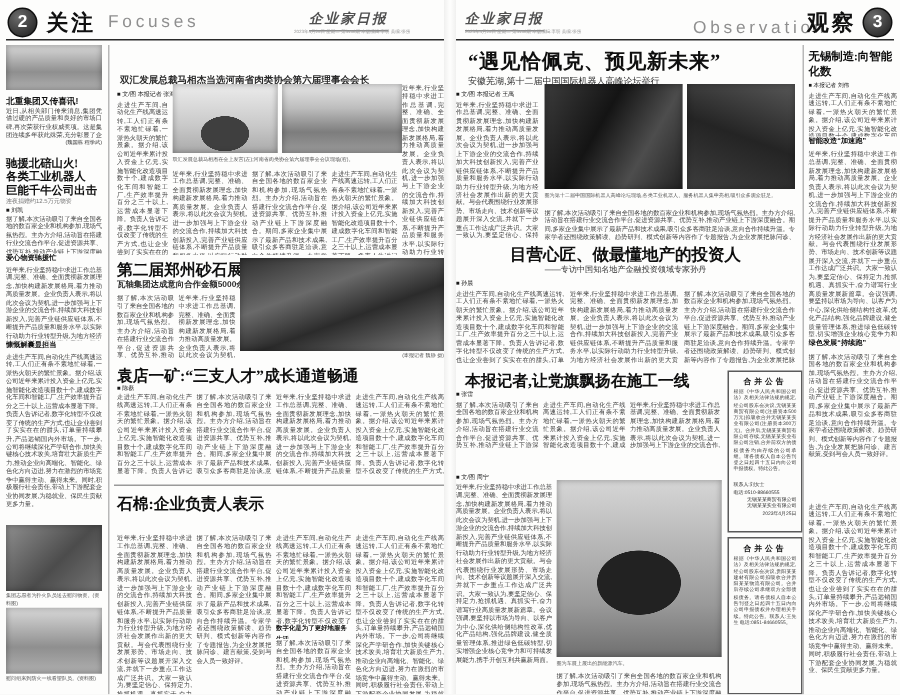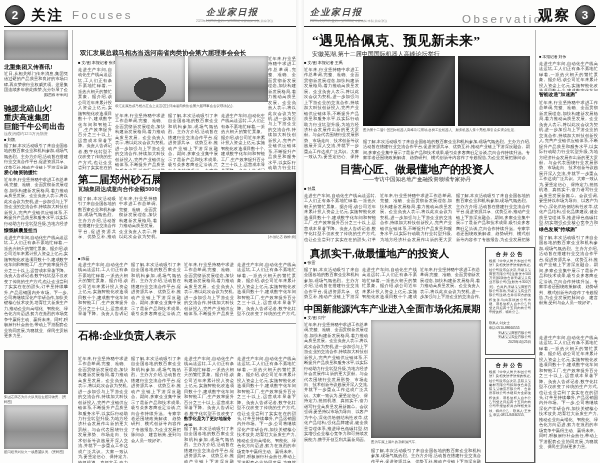--- a/index.html
+++ b/index.html
@@ -51,21 +51,21 @@
     <div class="abs masthead" style="left:206px;top:6px;">企业家日报</div>
     <div class="abs dateline" style="left:196px;top:19px;width:100px;">2023年4月25日 星期二 第3456期 本版编辑:李明 美编:张强</div>
     <div class="abs hrule" style="left:4px;top:26px;width:292px;"></div>
 
     <div class="abs photo ph-room" style="left:4px;top:30px;width:64px;height:30px;"></div>
     <div class="abs" style="left:4px;top:63px;width:64px;font-size:5.8px;font-weight:bold;color:#0f0f0f;">北重集团又传喜讯!</div>
     <div class="abs fill" style="left:4px;top:71px;width:64px;height:21px;">近日,从相关部门传来消息,集团凭借过硬的产品质量和良好的市场口碑,再次荣获行业权威奖项。这是集团连续多年获此殊荣,充分彰显了企业的综合实力和品牌影响力,也为区域装备制造业树立了标杆。</div>
     <div class="abs" style="left:4px;top:93px;width:64px;font-size:3.5px;color:#333;text-align:right;">(魏国栋 程学武)</div>
 
     <div class="abs h-serif" style="left:4px;top:104px;width:66px;font-size:7.6px;">驰援北碚山火!</div>
-    <div class="abs h-serif" style="left:4px;top:113px;width:66px;font-size:7.6px;">重庆高速集团</div>
+    <div class="abs h-serif" style="left:4px;top:113px;width:66px;font-size:7.6px;">各类工业机器人</div>
     <div class="abs h-serif" style="left:4px;top:122px;width:66px;font-size:7.6px;">巨能千牛公司出击</div>
     <div class="abs" style="left:4px;top:131px;width:66px;font-size:4px;color:#777;">连夜捐赠约12.5万元物资</div>
     <div class="abs byline" style="left:4px;top:137px;width:64px;">■ 刘凯</div>
 
     <div class="abs" style="left:4px;top:143px;width:64px;height:205px;overflow:hidden;">
       <div class="fill" style="height:26px;">据了解,本次活动吸引了来自全国各地的数百家企业和机构参加,现场气氛热烈。主办方介绍,活动旨在搭建行业交流合作平台,促进资源共享、优势互补,推动产业链上下游深度融合。期间,多家企业集中展示了最新产品和技术成果,吸引众多客商驻足洽谈,意向合作持续升温。专家学者还围绕政策解读、趋势研判、模式创新等内容作了专题报告,为企业发展把脉问诊、建言献策,受到与会人员一致好评。</div>
       <div class="subhead" style="height:8px;">爱心物资驰援忙</div>
       <div class="fill" style="height:50px;">近年来,行业坚持稳中求进工作总基调,完整、准确、全面贯彻新发展理念,加快构建新发展格局,着力推动高质量发展。企业负责人表示,将以此次会议为契机,进一步加强与上下游企业的交流合作,持续加大科技创新投入,完善产业链供应链体系,不断提升产品质量和服务水平,以实际行动助力行业转型升级,为地方经济社会发展作出新的更大贡献。与会代表围绕行业发展形势、市场走向、技术创新等议题展开深入交流,并就下一步重点工作达成广泛共识。大家一致认为,要坚定信心、保持定力,抢抓机遇、真抓实干,奋力谱写行业高质量发展新篇章。会议强调,要坚持以市场为导向、以客户为中心,深化供给侧结构性改革,优化产品结构,强化品牌建设,健全质量管理体系,推进绿色低碳转型,切实增强企业核心竞争力和可持续发展能力,携手开创互利共赢新局面。</div>
       <div class="subhead" style="height:8px;">慷慨解囊显担当</div>
       <div class="fill" style="height:113px;">走进生产车间,自动化生产线高速运转,工人们正有条不紊地忙碌着,一派热火朝天的繁忙景象。据介绍,该公司近年来累计投入资金上亿元,实施智能化改造项目数十个,建成数字化车间和智能工厂,生产效率提升百分之三十以上,运营成本显著下降。负责人告诉记者,数字化转型不仅改变了传统的生产方式,也让企业尝到了实实在在的甜头,订单量持续攀升,产品远销国内外市场。下一步,公司将继续深化产学研合作,加快关键核心技术攻关,培育壮大新质生产力,推动企业向高端化、智能化、绿色化方向迈进,努力在激烈的市场竞争中赢得主动、赢得未来。同时,积极履行社会责任,带动上下游配套企业协同发展,为稳就业、保民生贡献更多力量。</div>
@@ -90,20 +90,21 @@
     <div class="abs fill" style="left:221px;top:113px;width:44px;height:57px;">走进生产车间,自动化生产线高速运转,工人们正有条不紊地忙碌着,一派热火朝天的繁忙景象。据介绍,该公司近年来累计投入资金上亿元,实施智能化改造项目数十个,建成数字化车间和智能工厂,生产效率提升百分之三十以上,运营成本显著下降。负责人告诉记者,数字化转型不仅改变了传统的生产方式,也让企业尝到了实实在在的甜头,订单量持续攀升,产品远销国内外市场。下一步,公司将继续深化产学研合作,加快关键核心技术攻关,培育壮大新质生产力,推动企业向高端化、智能化、绿色化方向迈进,努力在激烈的市场竞争中赢得主动、赢得未来。同时,积极履行社会责任,带动上下游配套企业协同发展,为稳就业、保民生贡献更多力量。</div>
     <div class="abs fill" style="left:268px;top:56px;width:28px;height:114px;">近年来,行业坚持稳中求进工作总基调,完整、准确、全面贯彻新发展理念,加快构建新发展格局,着力推动高质量发展。企业负责人表示,将以此次会议为契机,进一步加强与上下游企业的交流合作,持续加大科技创新投入,完善产业链供应链体系,不断提升产品质量和服务水平,以实际行动助力行业转型升级,为地方经济社会发展作出新的更大贡献。与会代表围绕行业发展形势、市场走向、技术创新等议题展开深入交流,并就下一步重点工作达成广泛共识。大家一致认为,要坚定信心、保持定力,抢抓机遇、真抓实干,奋力谱写行业高质量发展新篇章。会议强调,要坚持以市场为导向、以客户为中心,深化供给侧结构性改革,优化产品结构,强化品牌建设,健全质量管理体系,推进绿色低碳转型,切实增强企业核心竞争力和可持续发展能力,携手开创互利共赢新局面。</div>
 
     <div class="abs h-serif" style="left:78px;top:173px;width:150px;font-size:10.5px;white-space:nowrap;">第二届郑州砂石展举行</div>
     <div class="abs" style="left:78px;top:186px;width:150px;font-size:5.6px;font-weight:bold;color:#2b2b2b;">瓦轴集团达成意向合作金额5000余万元</div>
     <div class="abs fill" style="left:78px;top:196px;width:38px;height:44px;">据了解,本次活动吸引了来自全国各地的数百家企业和机构参加,现场气氛热烈。主办方介绍,活动旨在搭建行业交流合作平台,促进资源共享、优势互补,推动产业链上下游深度融合。期间,多家企业集中展示了最新产品和技术成果,吸引众多客商驻足洽谈,意向合作持续升温。专家学者还围绕政策解读、趋势研判、模式创新等内容作了专题报告,为企业发展把脉问诊、建言献策,受到与会人员一致好评。</div>
     <div class="abs fill" style="left:119px;top:196px;width:38px;height:44px;">近年来,行业坚持稳中求进工作总基调,完整、准确、全面贯彻新发展理念,加快构建新发展格局,着力推动高质量发展。企业负责人表示,将以此次会议为契机,进一步加强与上下游企业的交流合作,持续加大科技创新投入,完善产业链供应链体系,不断提升产品质量和服务水平,以实际行动助力行业转型升级,为地方经济社会发展作出新的更大贡献。与会代表围绕行业发展形势、市场走向、技术创新等议题展开深入交流,并就下一步重点工作达成广泛共识。大家一致认为,要坚定信心、保持定力,抢抓机遇、真抓实干,奋力谱写行业高质量发展新篇章。会议强调,要坚持以市场为导向、以客户为中心,深化供给侧结构性改革,优化产品结构,强化品牌建设,健全质量管理体系,推进绿色低碳转型,切实增强企业核心竞争力和可持续发展能力,携手开创互利共赢新局面。</div>
     <div class="abs photo ph-hall" style="left:160px;top:172px;width:136px;height:62px;"></div>
     <div class="abs caption" style="left:226px;top:235px;width:70px;text-align:right;">(本报记者 魏静 摄)</div>
 
+    <div class="abs h-serif" style="left:78px;top:244px;width:218px;font-size:10.5px;white-space:nowrap;">袁店一矿:“三支人才”成长通道畅通</div>
     <div class="abs byline" style="left:78px;top:256px;width:60px;">■ 陈磊</div>
     <div class="abs fill" style="left:78px;top:262px;width:50px;height:55px;">走进生产车间,自动化生产线高速运转,工人们正有条不紊地忙碌着,一派热火朝天的繁忙景象。据介绍,该公司近年来累计投入资金上亿元,实施智能化改造项目数十个,建成数字化车间和智能工厂,生产效率提升百分之三十以上,运营成本显著下降。负责人告诉记者,数字化转型不仅改变了传统的生产方式,也让企业尝到了实实在在的甜头,订单量持续攀升,产品远销国内外市场。下一步,公司将继续深化产学研合作,加快关键核心技术攻关,培育壮大新质生产力,推动企业向高端化、智能化、绿色化方向迈进,努力在激烈的市场竞争中赢得主动、赢得未来。同时,积极履行社会责任,带动上下游配套企业协同发展,为稳就业、保民生贡献更多力量。</div>
     <div class="abs fill" style="left:131px;top:262px;width:50px;height:55px;">据了解,本次活动吸引了来自全国各地的数百家企业和机构参加,现场气氛热烈。主办方介绍,活动旨在搭建行业交流合作平台,促进资源共享、优势互补,推动产业链上下游深度融合。期间,多家企业集中展示了最新产品和技术成果,吸引众多客商驻足洽谈,意向合作持续升温。专家学者还围绕政策解读、趋势研判、模式创新等内容作了专题报告,为企业发展把脉问诊、建言献策,受到与会人员一致好评。</div>
     <div class="abs fill" style="left:184px;top:262px;width:50px;height:55px;">近年来,行业坚持稳中求进工作总基调,完整、准确、全面贯彻新发展理念,加快构建新发展格局,着力推动高质量发展。企业负责人表示,将以此次会议为契机,进一步加强与上下游企业的交流合作,持续加大科技创新投入,完善产业链供应链体系,不断提升产品质量和服务水平,以实际行动助力行业转型升级,为地方经济社会发展作出新的更大贡献。与会代表围绕行业发展形势、市场走向、技术创新等议题展开深入交流,并就下一步重点工作达成广泛共识。大家一致认为,要坚定信心、保持定力,抢抓机遇、真抓实干,奋力谱写行业高质量发展新篇章。会议强调,要坚持以市场为导向、以客户为中心,深化供给侧结构性改革,优化产品结构,强化品牌建设,健全质量管理体系,推进绿色低碳转型,切实增强企业核心竞争力和可持续发展能力,携手开创互利共赢新局面。</div>
     <div class="abs fill" style="left:237px;top:262px;width:59px;height:55px;">走进生产车间,自动化生产线高速运转,工人们正有条不紊地忙碌着,一派热火朝天的繁忙景象。据介绍,该公司近年来累计投入资金上亿元,实施智能化改造项目数十个,建成数字化车间和智能工厂,生产效率提升百分之三十以上,运营成本显著下降。负责人告诉记者,数字化转型不仅改变了传统的生产方式,也让企业尝到了实实在在的甜头,订单量持续攀升,产品远销国内外市场。下一步,公司将继续深化产学研合作,加快关键核心技术攻关,培育壮大新质生产力,推动企业向高端化、智能化、绿色化方向迈进,努力在激烈的市场竞争中赢得主动、赢得未来。同时,积极履行社会责任,带动上下游配套企业协同发展,为稳就业、保民生贡献更多力量。</div>
 
     <div class="abs thinrule" style="left:76px;top:323px;width:220px;"></div>
 
     <div class="abs h-serif" style="left:78px;top:329px;width:218px;font-size:10.5px;white-space:nowrap;">石棉:企业负责人表示</div>
     <div class="abs fill" style="left:78px;top:356px;width:50px;height:107px;">近年来,行业坚持稳中求进工作总基调,完整、准确、全面贯彻新发展理念,加快构建新发展格局,着力推动高质量发展。企业负责人表示,将以此次会议为契机,进一步加强与上下游企业的交流合作,持续加大科技创新投入,完善产业链供应链体系,不断提升产品质量和服务水平,以实际行动助力行业转型升级,为地方经济社会发展作出新的更大贡献。与会代表围绕行业发展形势、市场走向、技术创新等议题展开深入交流,并就下一步重点工作达成广泛共识。大家一致认为,要坚定信心、保持定力,抢抓机遇、真抓实干,奋力谱写行业高质量发展新篇章。会议强调,要坚持以市场为导向、以客户为中心,深化供给侧结构性改革,优化产品结构,强化品牌建设,健全质量管理体系,推进绿色低碳转型,切实增强企业核心竞争力和可持续发展能力,携手开创互利共赢新局面。</div>
@@ -134,27 +135,26 @@
     <div class="abs caption" style="left:61px;top:128px;width:167px;height:9px;">图为第十二届中国国际机器人高峰论坛现场,各类工业机器人、服务机器人集中亮相,吸引众多观众驻足。</div>
     <div class="abs fill" style="left:61px;top:139px;width:167px;height:21px;">据了解,本次活动吸引了来自全国各地的数百家企业和机构参加,现场气氛热烈。主办方介绍,活动旨在搭建行业交流合作平台,促进资源共享、优势互补,推动产业链上下游深度融合。期间,多家企业集中展示了最新产品和技术成果,吸引众多客商驻足洽谈,意向合作持续升温。专家学者还围绕政策解读、趋势研判、模式创新等内容作了专题报告,为企业发展把脉问诊、建言献策,受到与会人员一致好评。</div>
 
     <div class="abs h-serif" style="left:2px;top:162px;width:226px;font-size:11px;text-align:center;white-space:nowrap;">目营心匠、做最懂地产的投资人</div>
     <div class="abs" style="left:2px;top:176px;width:226px;font-size:5.4px;color:#333;text-align:center;">——专访中国知名地产金融投资领域专家孙丹</div>
     <div class="abs byline" style="left:2px;top:186px;width:60px;">■ 孙晨</div>
     <div class="abs fill" style="left:2px;top:193px;width:72px;height:49px;">走进生产车间,自动化生产线高速运转,工人们正有条不紊地忙碌着,一派热火朝天的繁忙景象。据介绍,该公司近年来累计投入资金上亿元,实施智能化改造项目数十个,建成数字化车间和智能工厂,生产效率提升百分之三十以上,运营成本显著下降。负责人告诉记者,数字化转型不仅改变了传统的生产方式,也让企业尝到了实实在在的甜头,订单量持续攀升,产品远销国内外市场。下一步,公司将继续深化产学研合作,加快关键核心技术攻关,培育壮大新质生产力,推动企业向高端化、智能化、绿色化方向迈进,努力在激烈的市场竞争中赢得主动、赢得未来。同时,积极履行社会责任,带动上下游配套企业协同发展,为稳就业、保民生贡献更多力量。</div>
     <div class="abs fill" style="left:78px;top:193px;width:72px;height:49px;">近年来,行业坚持稳中求进工作总基调,完整、准确、全面贯彻新发展理念,加快构建新发展格局,着力推动高质量发展。企业负责人表示,将以此次会议为契机,进一步加强与上下游企业的交流合作,持续加大科技创新投入,完善产业链供应链体系,不断提升产品质量和服务水平,以实际行动助力行业转型升级,为地方经济社会发展作出新的更大贡献。与会代表围绕行业发展形势、市场走向、技术创新等议题展开深入交流,并就下一步重点工作达成广泛共识。大家一致认为,要坚定信心、保持定力,抢抓机遇、真抓实干,奋力谱写行业高质量发展新篇章。会议强调,要坚持以市场为导向、以客户为中心,深化供给侧结构性改革,优化产品结构,强化品牌建设,健全质量管理体系,推进绿色低碳转型,切实增强企业核心竞争力和可持续发展能力,携手开创互利共赢新局面。</div>
     <div class="abs fill" style="left:154px;top:193px;width:74px;height:49px;">据了解,本次活动吸引了来自全国各地的数百家企业和机构参加,现场气氛热烈。主办方介绍,活动旨在搭建行业交流合作平台,促进资源共享、优势互补,推动产业链上下游深度融合。期间,多家企业集中展示了最新产品和技术成果,吸引众多客商驻足洽谈,意向合作持续升温。专家学者还围绕政策解读、趋势研判、模式创新等内容作了专题报告,为企业发展把脉问诊、建言献策,受到与会人员一致好评。</div>
 
-    <div class="abs h-serif" style="left:8px;top:247px;width:200px;font-size:10.5px;white-space:nowrap;">真抓实干,做最懂地产的投资人</div>
+    <div class="abs h-serif" style="left:8px;top:247px;width:200px;font-size:10.5px;white-space:nowrap;">本报记者,让党旗飘扬在施工一线</div>
     <div class="abs byline" style="left:2px;top:260px;width:60px;">■ 张雷</div>
     <div class="abs fill" style="left:2px;top:267px;width:55px;height:33px;">据了解,本次活动吸引了来自全国各地的数百家企业和机构参加,现场气氛热烈。主办方介绍,活动旨在搭建行业交流合作平台,促进资源共享、优势互补,推动产业链上下游深度融合。期间,多家企业集中展示了最新产品和技术成果,吸引众多客商驻足洽谈,意向合作持续升温。专家学者还围绕政策解读、趋势研判、模式创新等内容作了专题报告,为企业发展把脉问诊、建言献策,受到与会人员一致好评。</div>
     <div class="abs fill" style="left:60px;top:267px;width:55px;height:33px;">走进生产车间,自动化生产线高速运转,工人们正有条不紊地忙碌着,一派热火朝天的繁忙景象。据介绍,该公司近年来累计投入资金上亿元,实施智能化改造项目数十个,建成数字化车间和智能工厂,生产效率提升百分之三十以上,运营成本显著下降。负责人告诉记者,数字化转型不仅改变了传统的生产方式,也让企业尝到了实实在在的甜头,订单量持续攀升,产品远销国内外市场。下一步,公司将继续深化产学研合作,加快关键核心技术攻关,培育壮大新质生产力,推动企业向高端化、智能化、绿色化方向迈进,努力在激烈的市场竞争中赢得主动、赢得未来。同时,积极履行社会责任,带动上下游配套企业协同发展,为稳就业、保民生贡献更多力量。</div>
     <div class="abs fill" style="left:118px;top:267px;width:60px;height:33px;">近年来,行业坚持稳中求进工作总基调,完整、准确、全面贯彻新发展理念,加快构建新发展格局,着力推动高质量发展。企业负责人表示,将以此次会议为契机,进一步加强与上下游企业的交流合作,持续加大科技创新投入,完善产业链供应链体系,不断提升产品质量和服务水平,以实际行动助力行业转型升级,为地方经济社会发展作出新的更大贡献。与会代表围绕行业发展形势、市场走向、技术创新等议题展开深入交流,并就下一步重点工作达成广泛共识。大家一致认为,要坚定信心、保持定力,抢抓机遇、真抓实干,奋力谱写行业高质量发展新篇章。会议强调,要坚持以市场为导向、以客户为中心,深化供给侧结构性改革,优化产品结构,强化品牌建设,健全质量管理体系,推进绿色低碳转型,切实增强企业核心竞争力和可持续发展能力,携手开创互利共赢新局面。</div>
 
-    <div class="abs h-serif" style="left:2px;top:303px;width:178px;font-size:9.3px;white-space:nowrap;">中国新能源汽车产业进入全面市场化拓展期</div>
     <div class="abs byline" style="left:2px;top:315px;width:60px;">■ 文/图 周宁</div>
     <div class="abs fill" style="left:2px;top:322px;width:64px;height:141px;">近年来,行业坚持稳中求进工作总基调,完整、准确、全面贯彻新发展理念,加快构建新发展格局,着力推动高质量发展。企业负责人表示,将以此次会议为契机,进一步加强与上下游企业的交流合作,持续加大科技创新投入,完善产业链供应链体系,不断提升产品质量和服务水平,以实际行动助力行业转型升级,为地方经济社会发展作出新的更大贡献。与会代表围绕行业发展形势、市场走向、技术创新等议题展开深入交流,并就下一步重点工作达成广泛共识。大家一致认为,要坚定信心、保持定力,抢抓机遇、真抓实干,奋力谱写行业高质量发展新篇章。会议强调,要坚持以市场为导向、以客户为中心,深化供给侧结构性改革,优化产品结构,强化品牌建设,健全质量管理体系,推进绿色低碳转型,切实增强企业核心竞争力和可持续发展能力,携手开创互利共赢新局面。</div>
     <div class="abs photo ph-car" style="left:69px;top:320px;width:110px;height:118px;"></div>
     <div class="abs caption" style="left:69px;top:440px;width:110px;height:6px;">图为车展上展出的新能源汽车。</div>
     <div class="abs fill" style="left:69px;top:448px;width:110px;height:15px;">据了解,本次活动吸引了来自全国各地的数百家企业和机构参加,现场气氛热烈。主办方介绍,活动旨在搭建行业交流合作平台,促进资源共享、优势互补,推动产业链上下游深度融合。期间,多家企业集中展示了最新产品和技术成果,吸引众多客商驻足洽谈,意向合作持续升温。专家学者还围绕政策解读、趋势研判、模式创新等内容作了专题报告,为企业发展把脉问诊、建言献策,受到与会人员一致好评。</div>
 
     <div class="abs notice" style="left:183px;top:247px;width:50px;height:108px;">
       <div class="notice-title">合并公告</div>
       <div class="fill" style="font-size:3.3px;height:62px;">根据《中华人民共和国公司法》及相关法律法规的规定,经公司股东会决议,无锡某某商贸有限公司(注册资本500万元)拟吸收合并无锡某某实业有限公司(注册资本300万元)。合并后,无锡某某商贸有限公司存续,无锡某某实业有限公司注销,合并前双方的债权债务均由存续的公司承继。请各债权人自本公告刊登之日起四十五日内向公司申报债权。特此公告。</div>
       <div class="notice-line">联系人:刘女士</div>
@@ -163,20 +163,21 @@
       <div class="notice-sig">无锡某某实业有限公司</div>
       <div class="notice-sig">2023年4月25日</div>
     </div>
     <div class="abs notice" style="left:183px;top:358px;width:50px;height:105px;">
       <div class="notice-title">合并公告</div>
       <div class="fill" style="font-size:3.3px;height:88px;">根据《中华人民共和国公司法》及相关法律法规的规定,经公司股东会决议,贵阳某某建材有限公司拟吸收合并贵阳某某物流有限公司。合并后存续公司承继双方全部债权债务。请各债权人自本公告刊登之日起四十五日内向公司申报债权并办理相关手续。特此公告。联系人:王先生 电话:0851-84660555。</div>
     </div>
 
     <div class="abs vrule" style="left:233px;top:30px;height:433px;"></div>
 
+    <div class="abs h-serif" style="left:237px;top:33px;width:60px;font-size:7.6px;">无锡制造:向智能化数</div>
     <div class="abs byline" style="left:237px;top:54px;width:60px;font-size:3.8px;">■ 本报记者 刘伟</div>
     <div class="abs" style="left:237px;top:61px;width:59px;height:402px;overflow:hidden;">
       <div class="fill" style="height:30px;">走进生产车间,自动化生产线高速运转,工人们正有条不紊地忙碌着,一派热火朝天的繁忙景象。据介绍,该公司近年来累计投入资金上亿元,实施智能化改造项目数十个,建成数字化车间和智能工厂,生产效率提升百分之三十以上,运营成本显著下降。负责人告诉记者,数字化转型不仅改变了传统的生产方式,也让企业尝到了实实在在的甜头,订单量持续攀升,产品远销国内外市场。下一步,公司将继续深化产学研合作,加快关键核心技术攻关,培育壮大新质生产力,推动企业向高端化、智能化、绿色化方向迈进,努力在激烈的市场竞争中赢得主动、赢得未来。同时,积极履行社会责任,带动上下游配套企业协同发展,为稳就业、保民生贡献更多力量。</div>
       <div class="subhead" style="height:9px;">智能改造“加速跑”</div>
       <div class="fill" style="height:126px;">近年来,行业坚持稳中求进工作总基调,完整、准确、全面贯彻新发展理念,加快构建新发展格局,着力推动高质量发展。企业负责人表示,将以此次会议为契机,进一步加强与上下游企业的交流合作,持续加大科技创新投入,完善产业链供应链体系,不断提升产品质量和服务水平,以实际行动助力行业转型升级,为地方经济社会发展作出新的更大贡献。与会代表围绕行业发展形势、市场走向、技术创新等议题展开深入交流,并就下一步重点工作达成广泛共识。大家一致认为,要坚定信心、保持定力,抢抓机遇、真抓实干,奋力谱写行业高质量发展新篇章。会议强调,要坚持以市场为导向、以客户为中心,深化供给侧结构性改革,优化产品结构,强化品牌建设,健全质量管理体系,推进绿色低碳转型,切实增强企业核心竞争力和可持续发展能力,携手开创互利共赢新局面。</div>
       <div class="subhead" style="height:9px;">绿色发展“持续跑”</div>
       <div class="fill" style="height:100px;">据了解,本次活动吸引了来自全国各地的数百家企业和机构参加,现场气氛热烈。主办方介绍,活动旨在搭建行业交流合作平台,促进资源共享、优势互补,推动产业链上下游深度融合。期间,多家企业集中展示了最新产品和技术成果,吸引众多客商驻足洽谈,意向合作持续升温。专家学者还围绕政策解读、趋势研判、模式创新等内容作了专题报告,为企业发展把脉问诊、建言献策,受到与会人员一致好评。</div>
       <div class="fill" style="height:128px;">走进生产车间,自动化生产线高速运转,工人们正有条不紊地忙碌着,一派热火朝天的繁忙景象。据介绍,该公司近年来累计投入资金上亿元,实施智能化改造项目数十个,建成数字化车间和智能工厂,生产效率提升百分之三十以上,运营成本显著下降。负责人告诉记者,数字化转型不仅改变了传统的生产方式,也让企业尝到了实实在在的甜头,订单量持续攀升,产品远销国内外市场。下一步,公司将继续深化产学研合作,加快关键核心技术攻关,培育壮大新质生产力,推动企业向高端化、智能化、绿色化方向迈进,努力在激烈的市场竞争中赢得主动、赢得未来。同时,积极履行社会责任,带动上下游配套企业协同发展,为稳就业、保民生贡献更多力量。</div>
     </div>
   </div>

